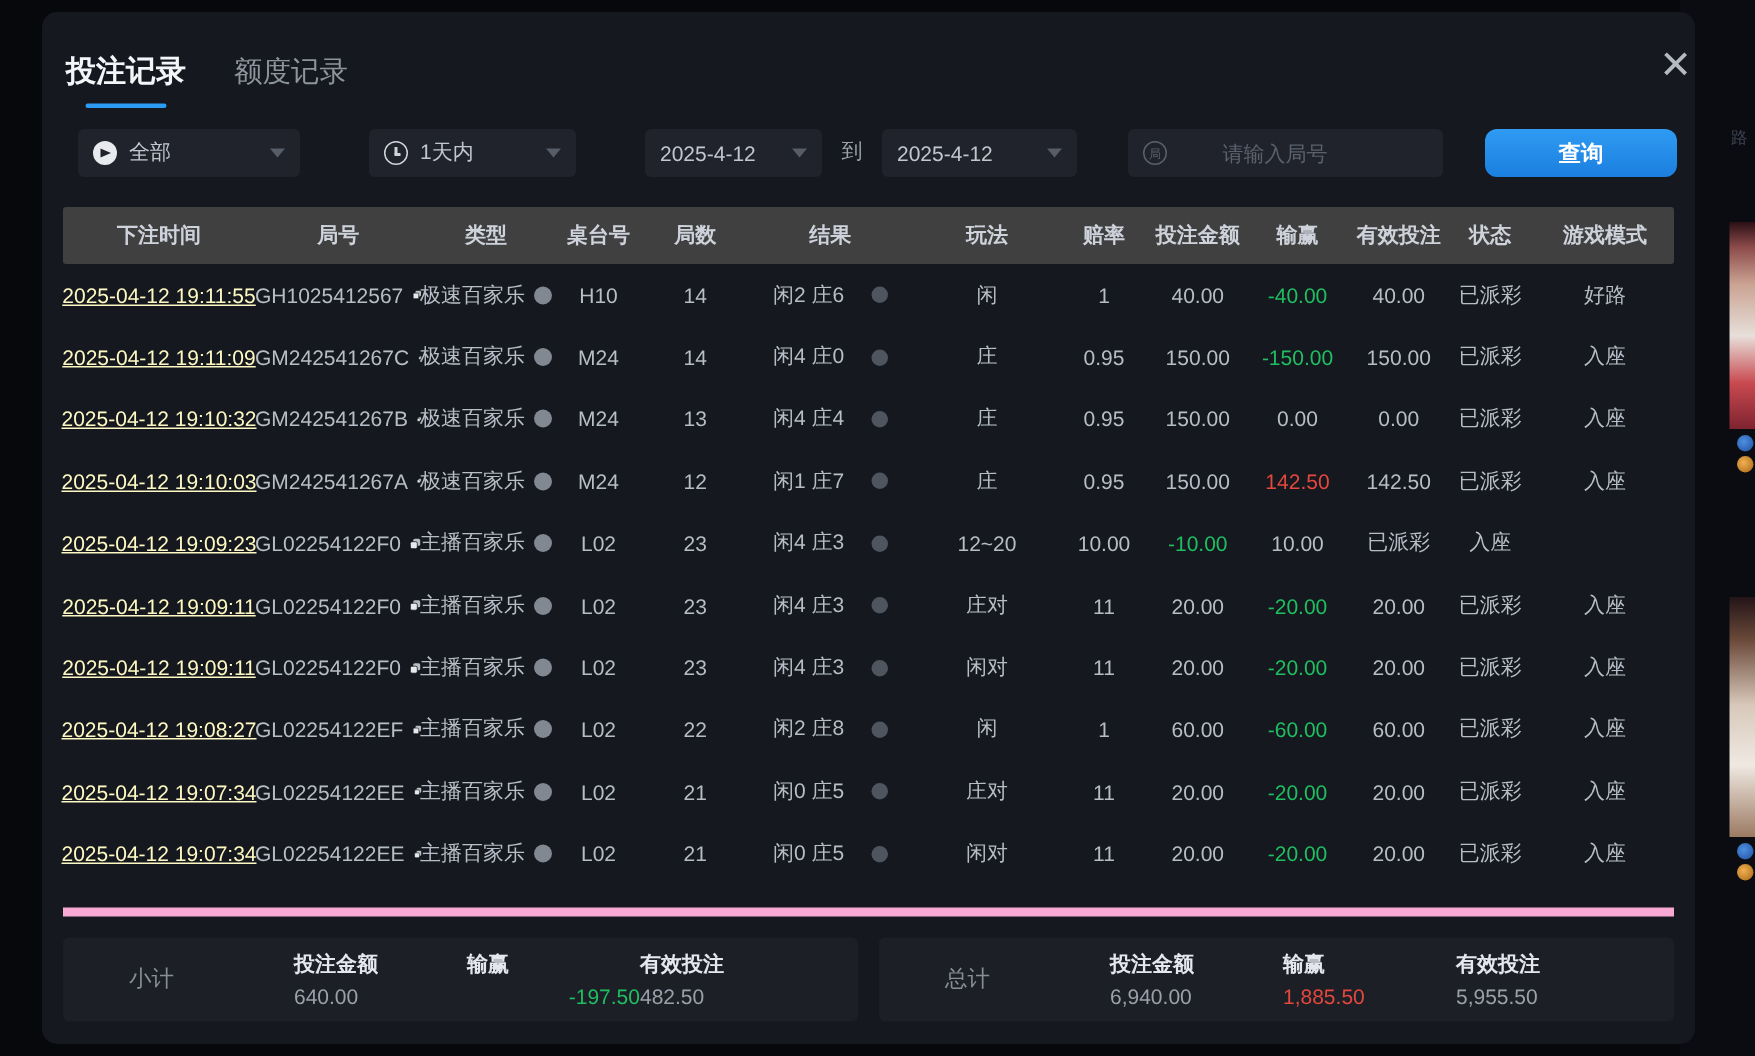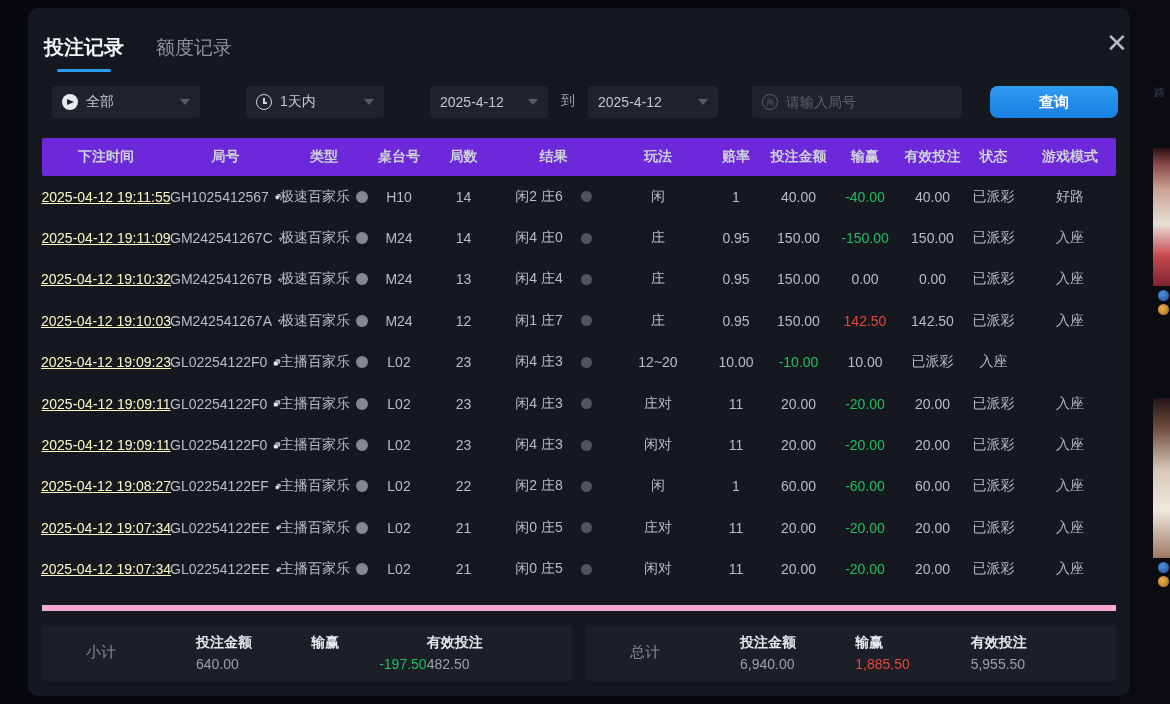--- a/index.html
+++ b/index.html
@@ -44,41 +44,41 @@
   .select .caret { margin-left:auto; }
   .caret { width:0; height:0; border-left:5px solid transparent; border-right:5px solid transparent;
     border-top:6px solid #565d68; }
   .f-cat { left:24px; width:148px; }
   .f-range { left:218px; width:138px; }
   .f-date1 { left:402px; width:118px; justify-content:space-between; padding:0 10px; }
   .f-to { position:absolute; left:533px; top:6px; font-size:14px; color:#9ba1ab; }
   .f-date2 { left:560px; width:130px; justify-content:space-between; padding:0 10px; }
   .f-search { left:724px; width:210px; padding:0 10px; }
   .f-search input { background:transparent; border:none; outline:none; color:#c2c7cf;
-    font-size:14px; width:100%; font-family:inherit; }
+    font-size:14px; width:100%; font-family:inherit;margin-left:29px; }
   .f-search input::placeholder { color:#5a616c; }
   .f-btn { position:absolute; left:962px; top:0; width:128px; height:32px; border:none;
     border-radius:8px; background:linear-gradient(180deg,#2f9bf2,#1b7fe0); color:#fff;
     font-size:15px; font-weight:bold; cursor:pointer; font-family:inherit; }
   .ico { display:inline-flex; align-items:center; justify-content:center; margin-right:8px; flex:none; }
   .cat-ico { width:16px; height:16px; border-radius:50%; background:#e8eaee; position:relative; }
   .cat-ico::after { content:""; position:absolute; left:5px; top:5px; width:0; height:0;
     border-left:7px solid #20232b; border-top:3.5px solid transparent; border-bottom:3.5px solid transparent; }
   .round-ico { width:16px; height:16px; border-radius:50%; border:1.5px solid #cfd3da;
     position:relative; }
   .round-ico::before { content:""; position:absolute; left:6px; top:3px; width:1.5px; height:5px; background:#cfd3da; }
   .round-ico::after { content:""; position:absolute; left:6px; top:7px; width:4px; height:1.5px; background:#cfd3da; }
   .search-ico { width:16px; height:16px; border-radius:50%; border:1.5px solid #5a616c;
     color:#5a616c; font-size:8px; line-height:13px; text-align:center; }
 
   
   .table { margin:20px 14px 0 14px; }
   .thead, .tr { display:grid;
     grid-template-columns:128px 111px 86px 64px 65px 115px 94px 62px 63px 70px 65px 57px 96px; }
-  .thead { background:#6d28d9; height:38px; border-radius:2px; }
+  .thead { background:#404040; height:38px; border-radius:2px; }
   .th { display:flex; align-items:center; justify-content:center; font-size:14px;
     font-weight:bold; color:#ced2da; white-space:nowrap; }
   .tr { height:41.4px; }
   .td { display:flex; align-items:center; justify-content:center; font-size:14px;
     color:#b7bdc7; white-space:nowrap; overflow:visible; }
   .c-time { color:#fef9c3;text-decoration:underline; }
   .c-id span { margin-right:6px; }
   .c-type span { margin-right:6px; }
   .disc { display:inline-block; border-radius:50%; flex:none; }
   .disc.light { width:12px; height:12px; background:#828892; }

